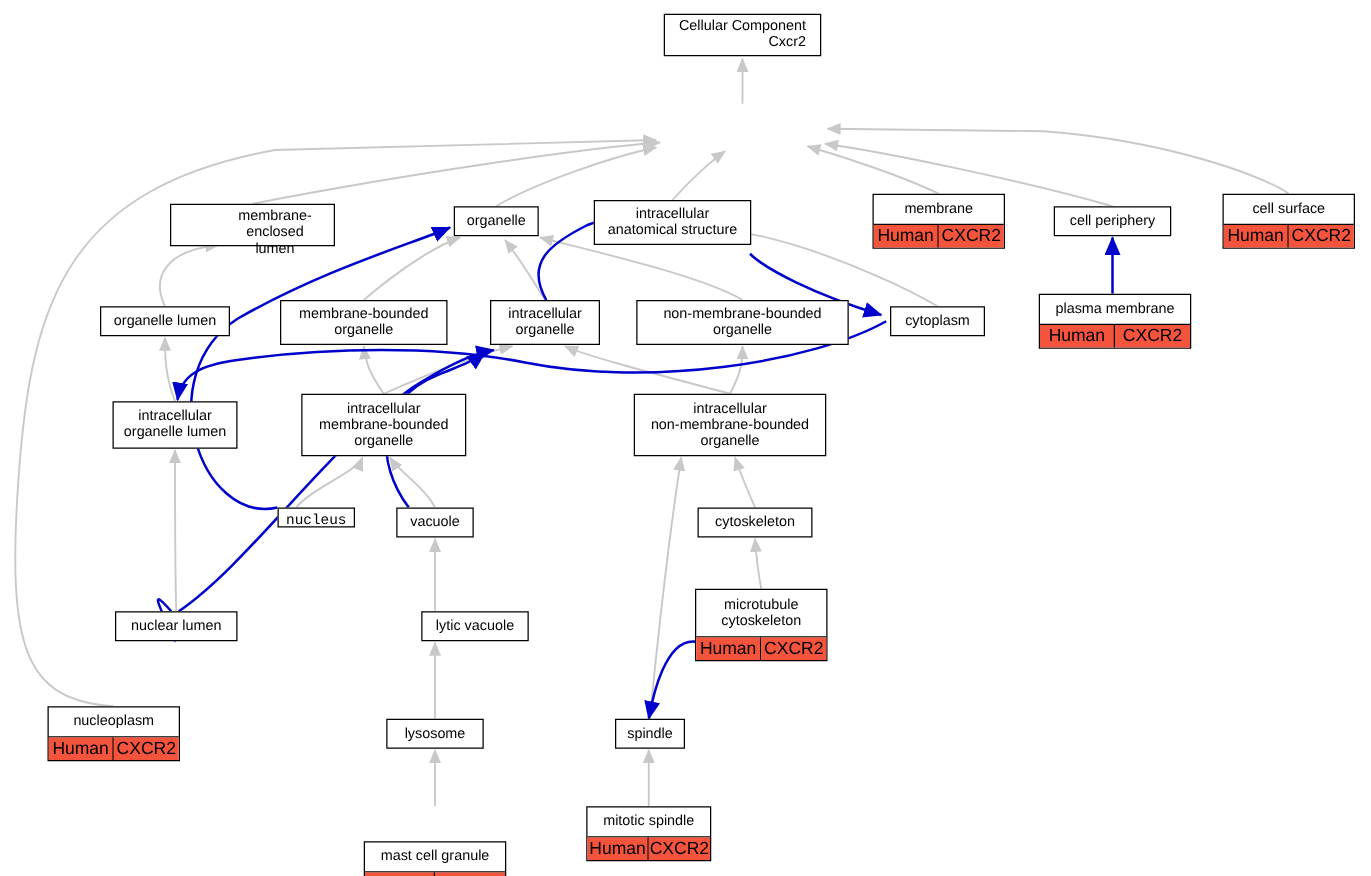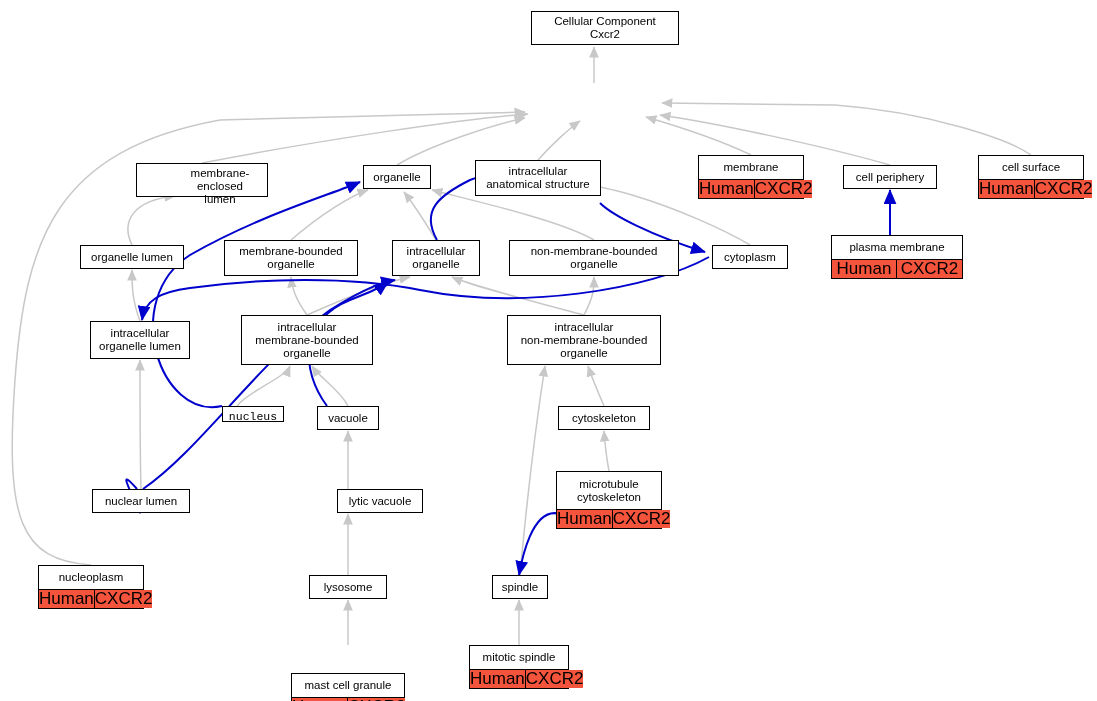--- a/index.html
+++ b/index.html
@@ -48,21 +48,21 @@
   }
   .genebar {
     display: flex;
     border-top: 1px solid #000000;
     height: 19px;
     box-sizing: border-box;
   }
   .genebar .cell {
     flex: 1 1 50%;
     background: #f4543c;
-    font-size: 17px;
+    font-size: 14px;
     line-height: 17px;
     color: #000000;
     text-align: center;
     box-sizing: border-box;
   }
   .genebar .cell.left {
     border-right: 1px solid #000000;
   }
 </style>
 </head>
@@ -115,21 +115,21 @@
       <path d="M327,406 C300,370 300,320 350,300 C370,292 380,288 388,282"></path>
       <path d="M437,240 C420,210 440,195 470,180 C490,172 500,172 508,190"></path>
       <path d="M143,489 C200,450 260,360 330,310 C370,285 385,282 395,280"></path>
       <path d="M560,514 C530,505 520,570 519,575"></path>
       <path d="M709,257 C650,290 520,310 420,290 C350,276 260,278 190,288 C160,292 145,300 142,320"></path>
       <path d="M600,203 C612,215 650,235 705,252"></path>
       <path d="M890,235 C890,215 890,200 890,190"></path>
     </g>
   </svg>
 
-  <div class="node" style="left:531px; top:11px; width:148px; height:34px;">
+  <div class="node" style="left:531px; top:11px; width:126px; height:34px;text-align:right;">
     <div class="title">Cellular Component
 Cxcr2</div>
   </div>
 
 
   <div class="node" style="left:136px; top:163px; width:132px; height:34px;padding-left:36px;">
     <div class="title">membrane-enclosed
 lumen</div>
   </div>
 
@@ -178,21 +178,21 @@
 
   <div class="node" style="left:509px; top:240px; width:170px; height:36px;">
     <div class="title">non-membrane-bounded
 organelle</div>
   </div>
 
   <div class="node" style="left:712px; top:245px; width:76px; height:24px;">
     <div class="title">cytoplasm</div>
   </div>
 
-  <div class="node" style="left:831px; top:235px; width:132px; height:44px;">
+  <div class="node" style="left:831px; top:235px; width:122px; height:44px;">
     <div class="title">plasma membrane</div>
     <div class="genebar">
       <div class="cell left">Human</div>
       <div class="cell">CXCR2</div>
     </div>
   </div>
 
   <div class="node" style="left:90px; top:321px; width:100px; height:38px;">
     <div class="title">intracellular
 organelle lumen</div>

